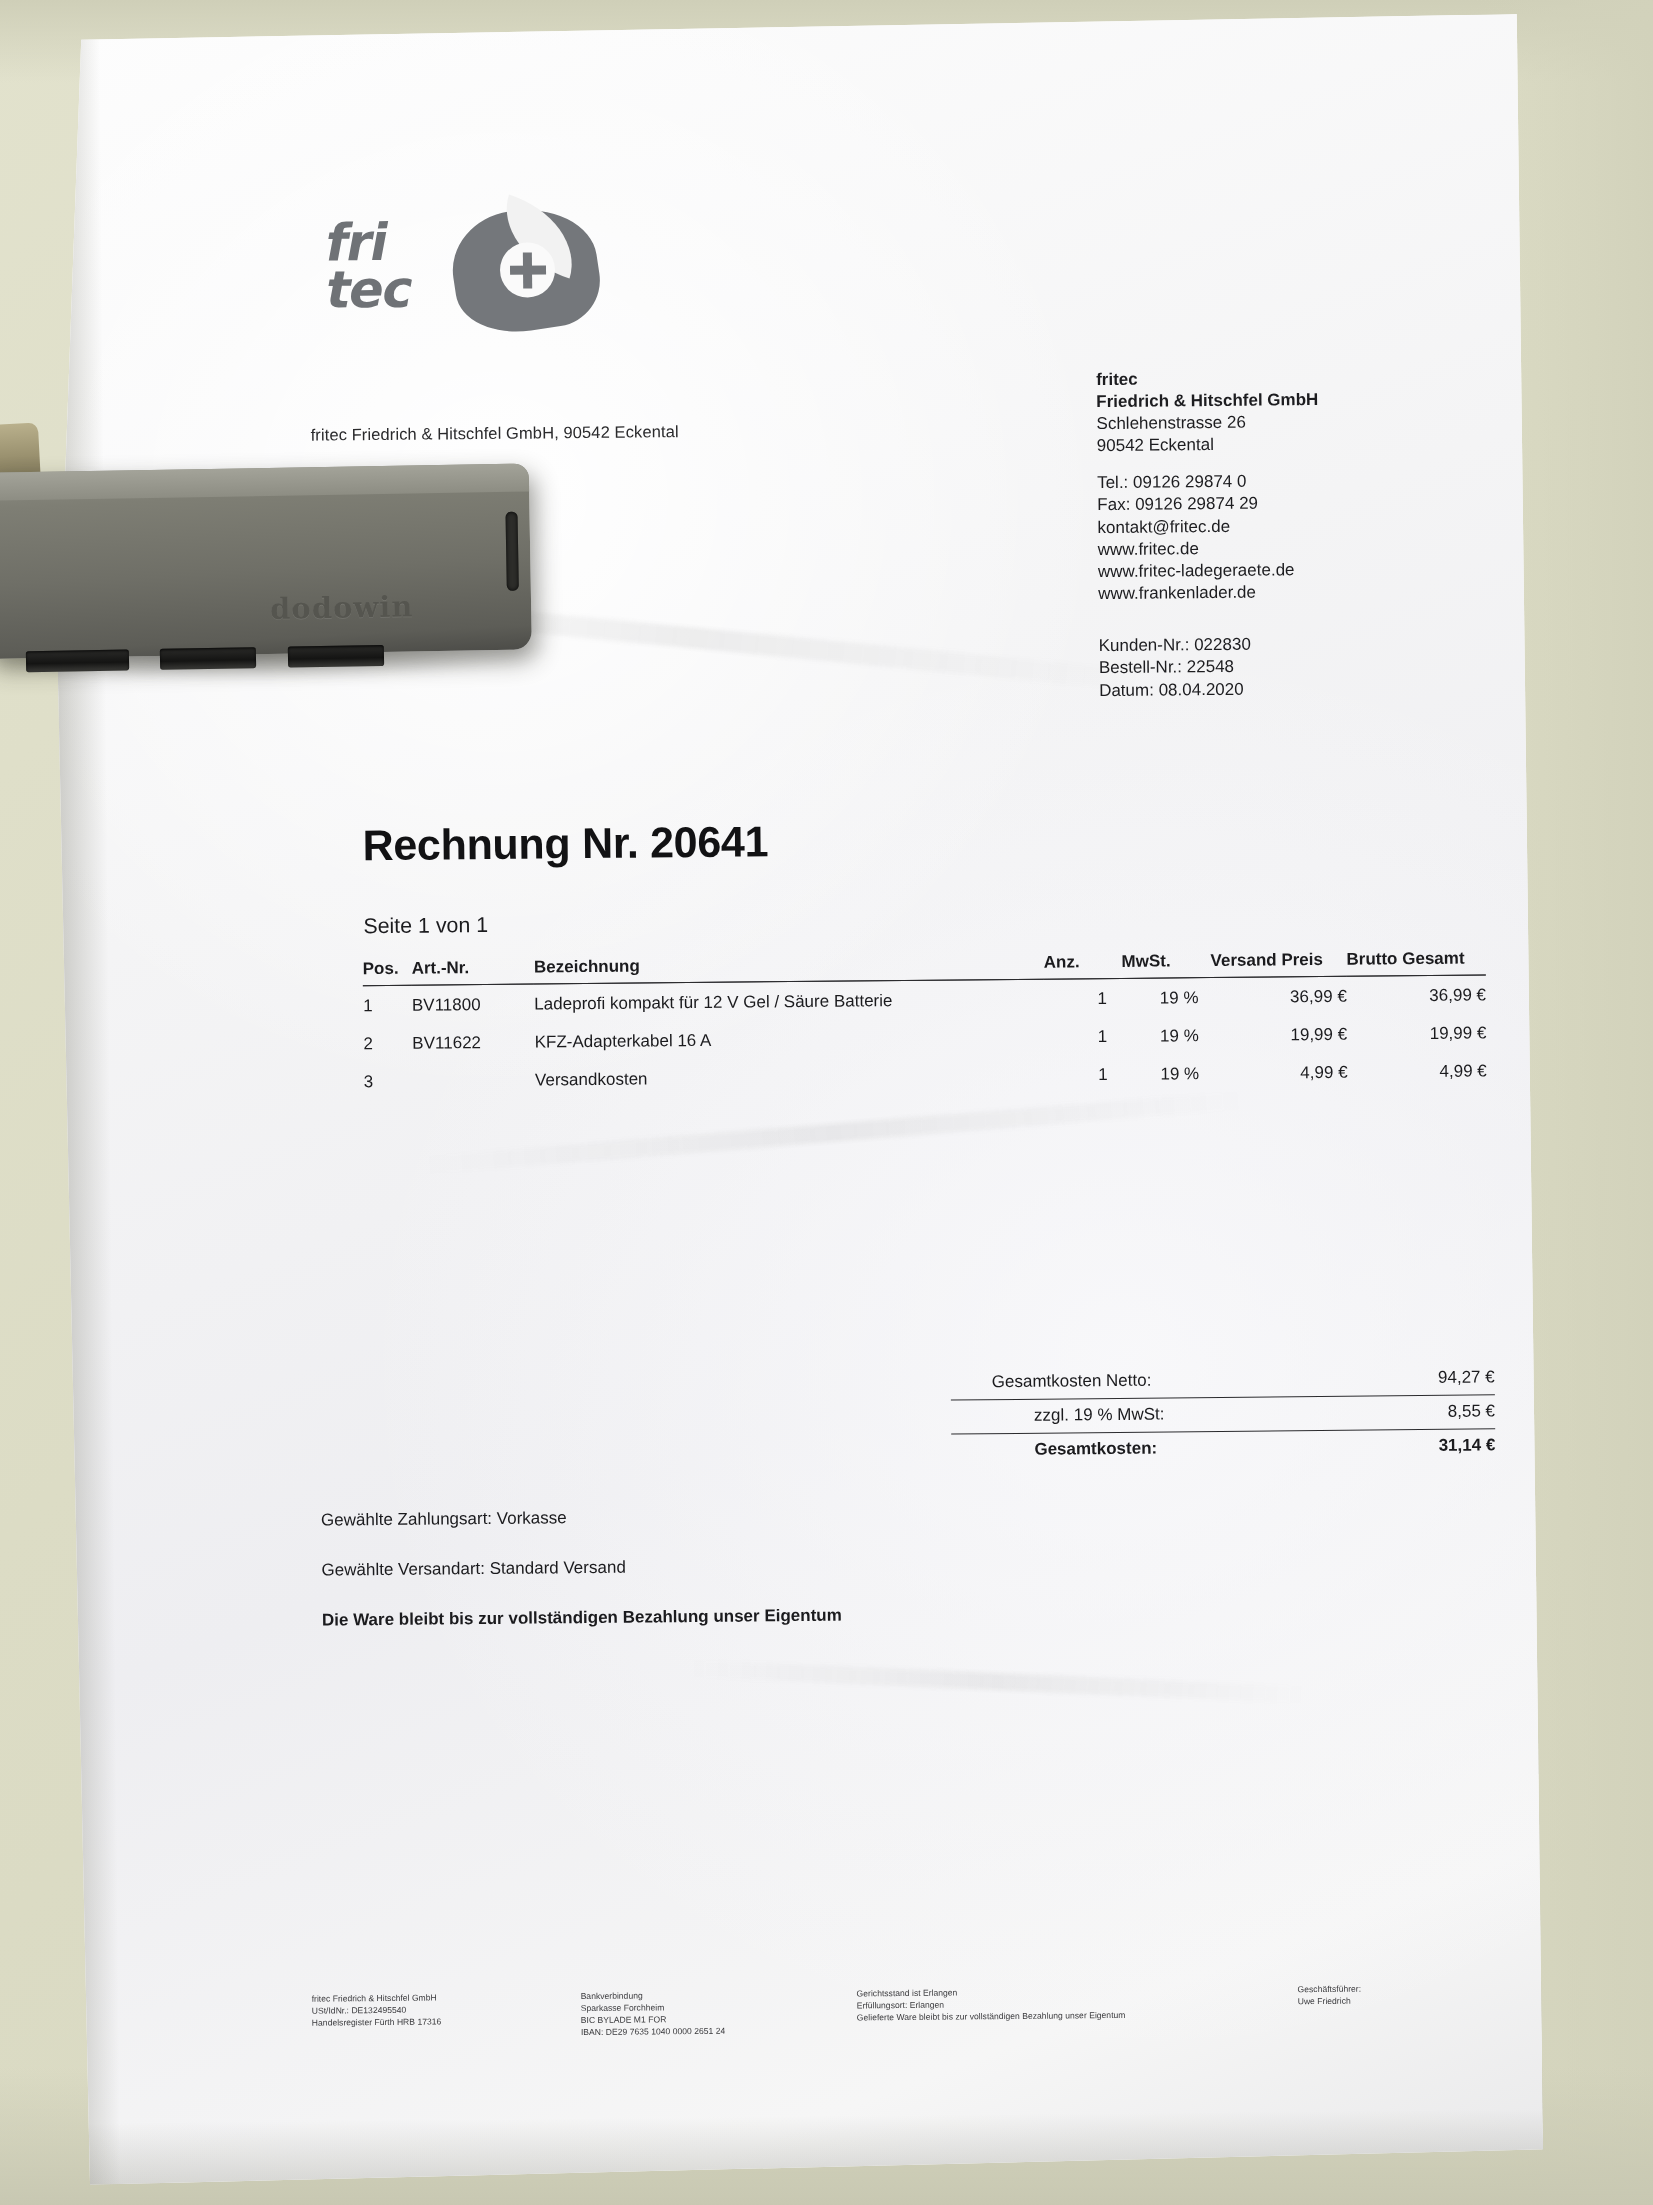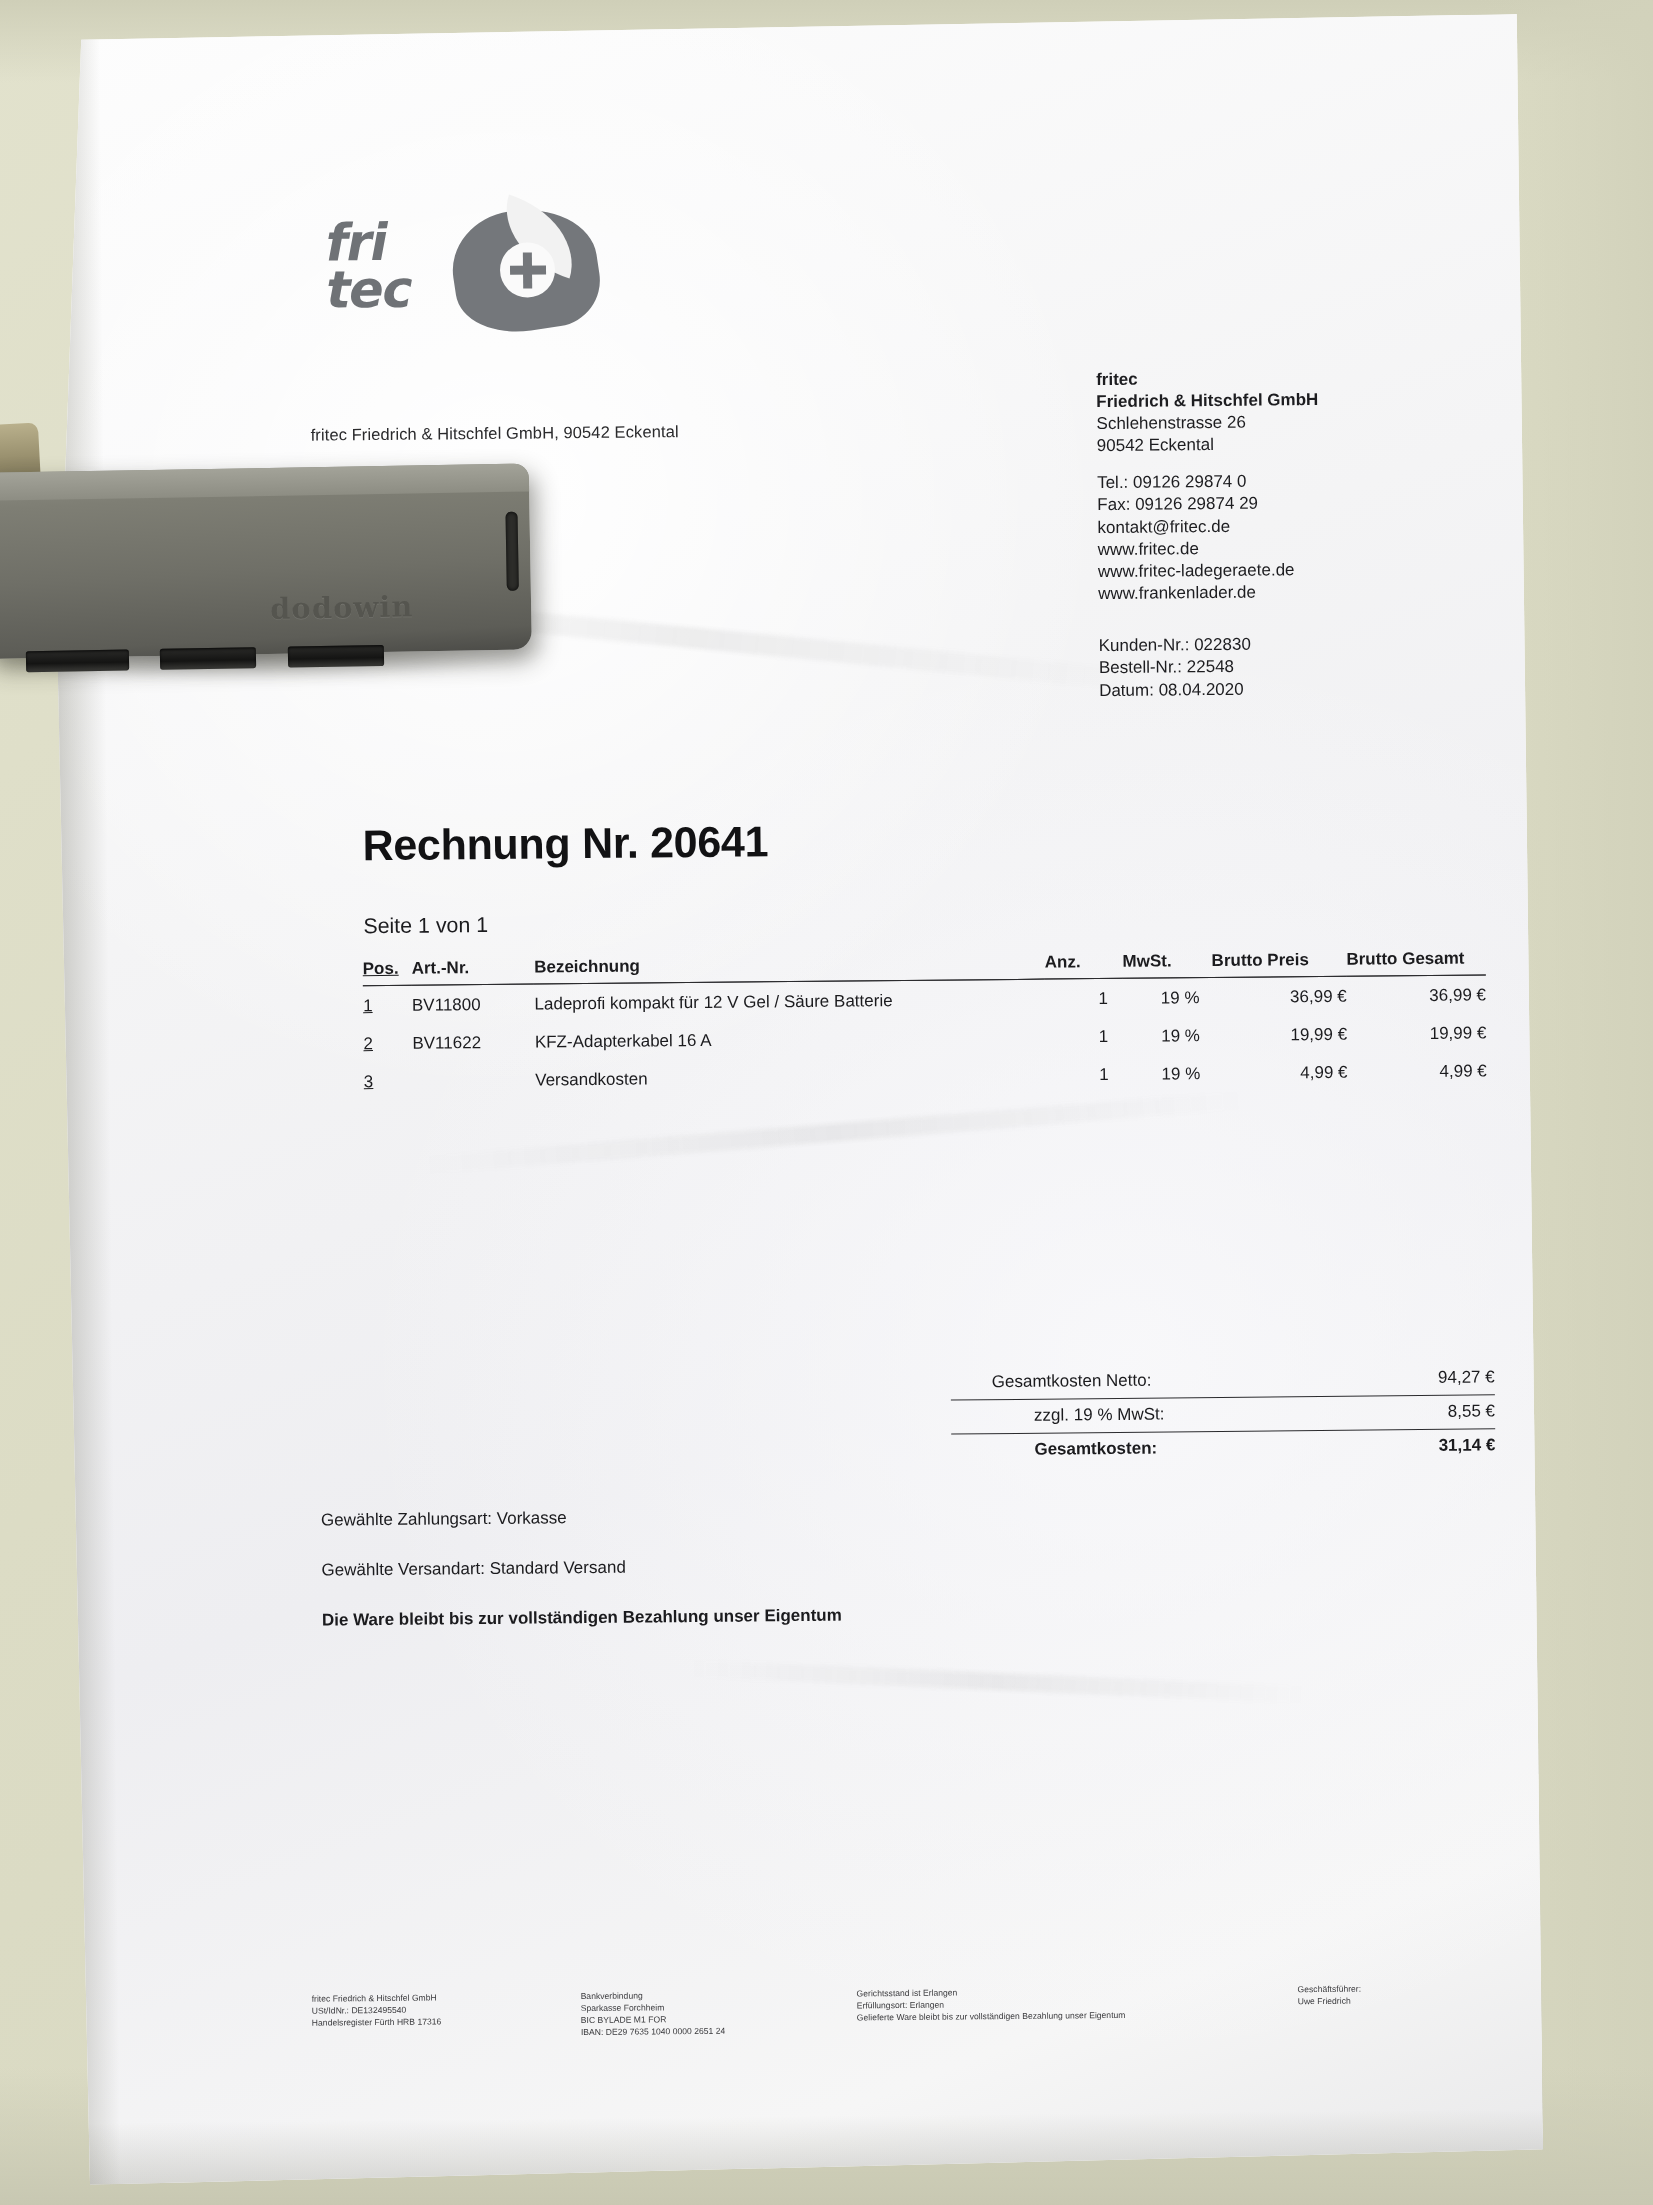--- a/index.html
+++ b/index.html
@@ -189,21 +189,21 @@
     text-align: left;
     padding: 0 0 6.2px 0;
     white-space: nowrap;
   }
   #items-table thead tr { border-bottom: 1.4px solid #2b2b2e; }
   #items-table td {
     padding: 9.6px 0 8.3px 0;
     vertical-align: top;
     white-space: nowrap;
   }
-  .c-pos  { width: 50px; text-decoration: underline; }
+  .c-pos  { width: 50px; }
   .c-art  { width: 127px; }
   .c-bez  { width: 544px; white-space: normal !important; }
   .c-anz  { width: 65px;  text-align: right; padding-right: 15px !important; }
   .c-mwst { width: 79px; text-align: right; padding-right: 12.4px !important; }
   .c-bp   { width: 138px; text-align: right; }
   .c-bg   { width: 141px; text-align: right; }
   th.c-anz, th.c-mwst, th.c-bp, th.c-bg { text-align: left; }
   th.c-anz { text-align: right; padding-right: 15px; }
   th.c-mwst { text-align: right; padding-right: 12.4px; }
   th.c-bp { text-align: right; }
@@ -385,21 +385,21 @@
       <div id="page-indicator">Seite 1 von 1</div>
 
       <table id="items-table">
         <thead>
           <tr>
             <th class="c-pos">Pos.</th>
             <th class="c-art">Art.-Nr.</th>
             <th class="c-bez">Bezeichnung</th>
             <th class="c-anz">Anz.</th>
             <th class="c-mwst">MwSt.</th>
-            <th class="c-bp">Brutto Preis</th>
+            <th class="c-bp">Versand Preis</th>
             <th class="c-bg">Brutto Gesamt</th>
           </tr>
         </thead>
         <tbody>
           <tr>
             <td class="c-pos">1</td>
             <td class="c-art">BV11800</td>
             <td class="c-bez">Ladeprofi kompakt für 12 V Gel / Säure Batterie</td>
             <td class="c-anz">1</td>
             <td class="c-mwst">19 %</td>

